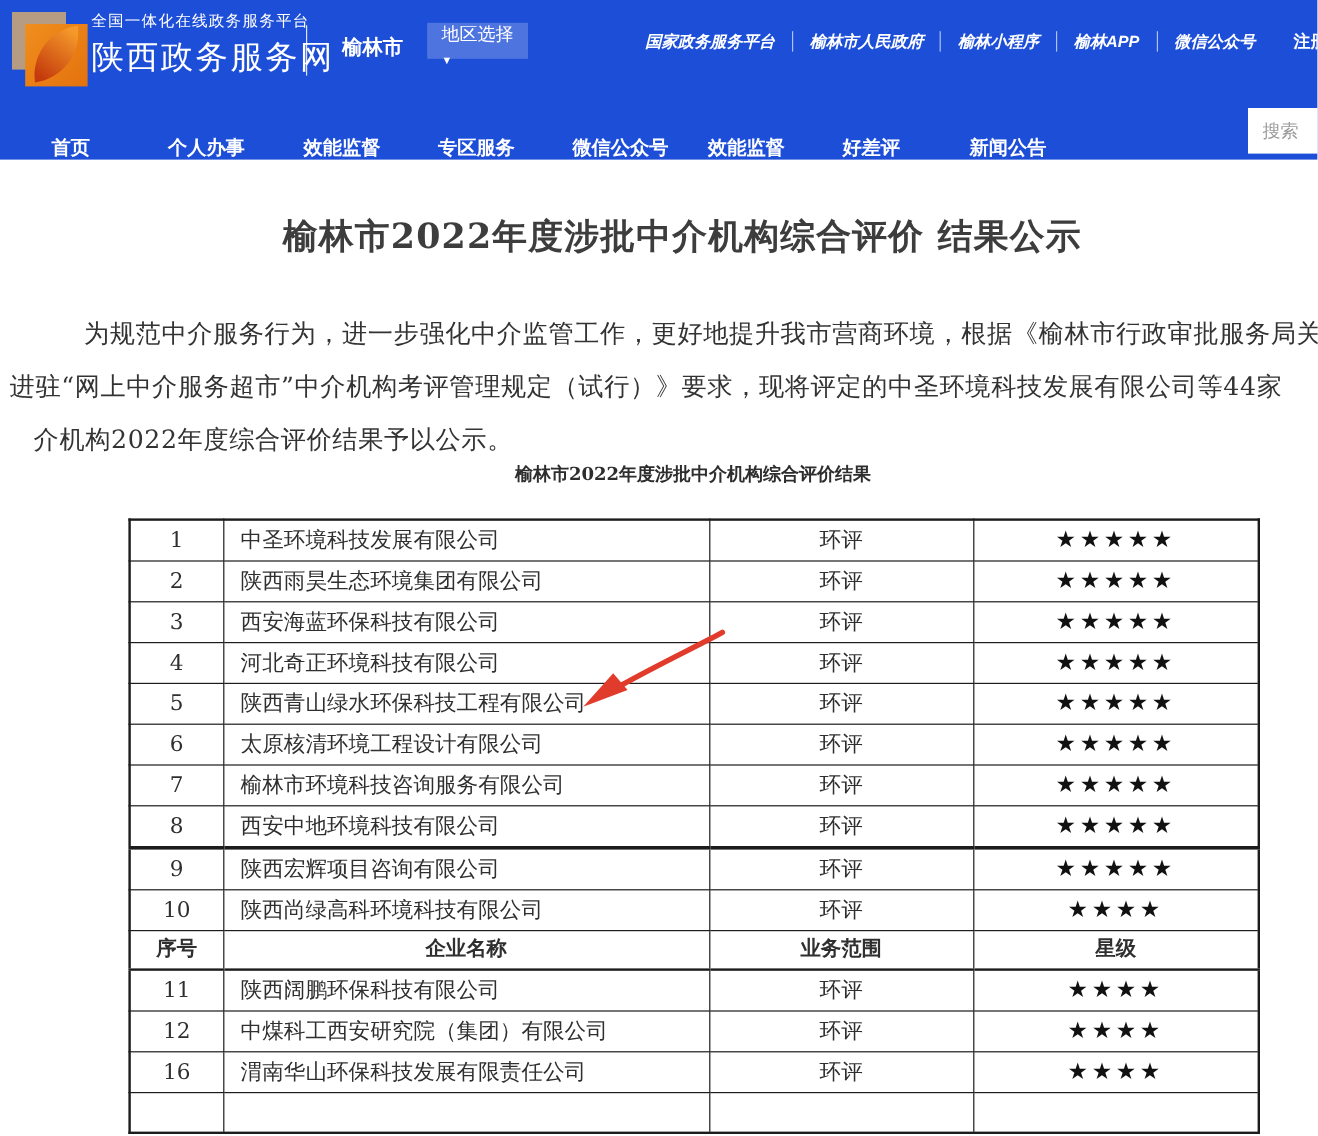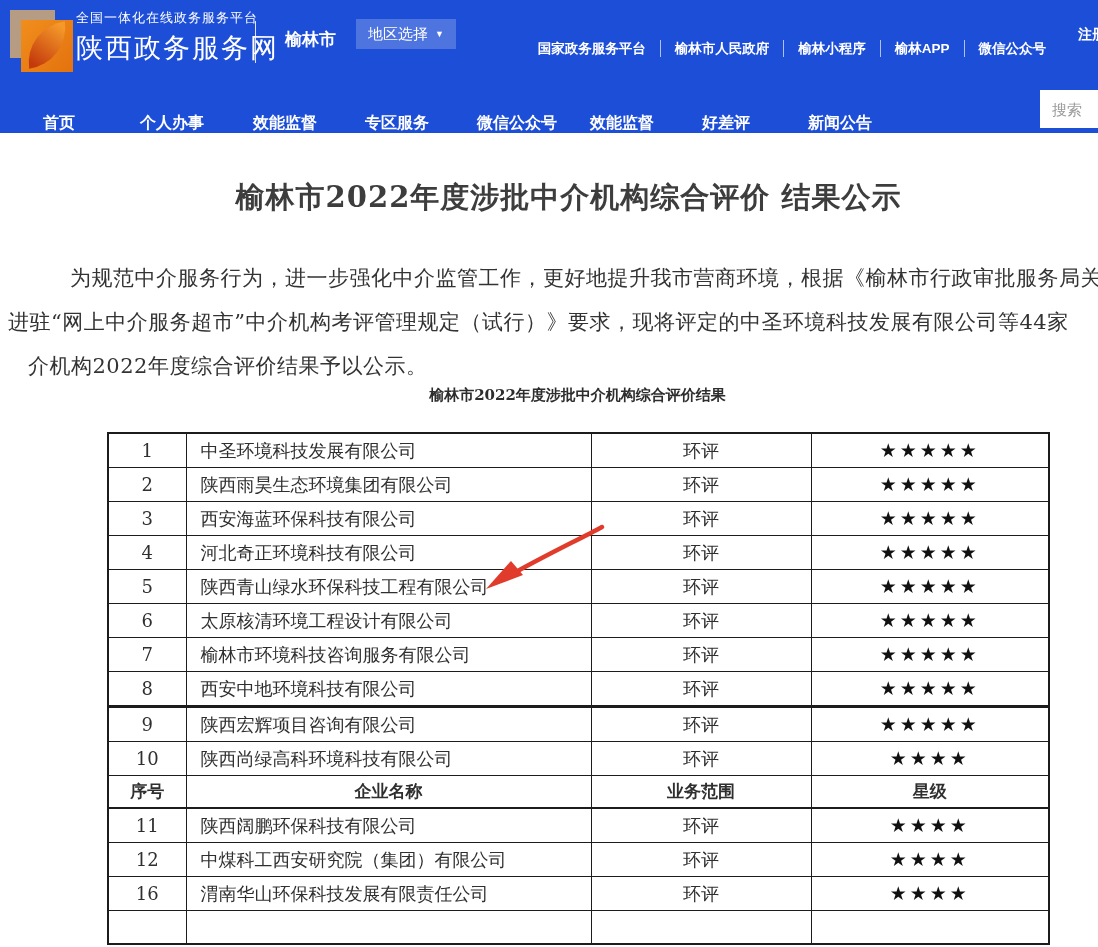--- a/index.html
+++ b/index.html
@@ -21,24 +21,24 @@
 
   .brand { position:absolute; left:76px; top:9px; color:#fff; }
   .brand .platform { font-size:13px; letter-spacing:1px; }
   .brand .site-name { font-size:27px; margin-top:3px; letter-spacing:2px; font-weight:400; }
 
   .v-divider { position:absolute; left:255px; top:21px; width:1px; height:42px; background:rgba(255,255,255,.85); }
   .city-label { position:absolute; left:285px; top:28px; color:#fff; font-size:17px; font-weight:bold; }
 
   .region-btn { position:absolute; left:356px; top:19px; height:30px; padding:0 12px;
     background:rgba(255,255,255,.22); color:#fff; font-size:15px; border:none;
-    display:flex; align-items:center; gap:7px; cursor:pointer; }
+    display:flex; align-items:flex-start; gap:7px; cursor:pointer;flex-direction:column; }
   .region-btn .caret { font-size:9px; }
 
-  .top-links { position:absolute; right:52px; top:40px; display:flex; align-items:flex-start; color:#fff; font-size:13.5px; font-weight:bold; }
+  .top-links { position:absolute; right:52px; top:26px; display:flex; align-items:flex-start; color:#fff; font-size:13.5px; font-weight:bold;font-style:italic; }
   .top-links .sep { width:1px; height:17px; background:rgba(255,255,255,.65); margin:0 14px; }
   .top-links a { color:#fff; text-decoration:none; white-space:nowrap; }
   .register-link { position:absolute; left:1078px; top:26px; color:#fff; font-size:14px; font-weight:bold; text-decoration:none; white-space:nowrap; }
 
   .nav-row { position:relative; width:100%; height:48px; display:flex; align-items:center; padding-left:43px; }
   .nav-item { color:#fff; font-size:16px; font-weight:bold; cursor:pointer; white-space:nowrap; }
   .nav-item span { display:inline-block;margin-top:28px; }
   .search-box { position:absolute; left:1040px; top:5px; width:130px; height:38px;
     background:#fff; border:none; outline:none; padding:0 12px; font-size:15px; color:#888; }
   .search-box::placeholder { color:#9a9a9a; }

